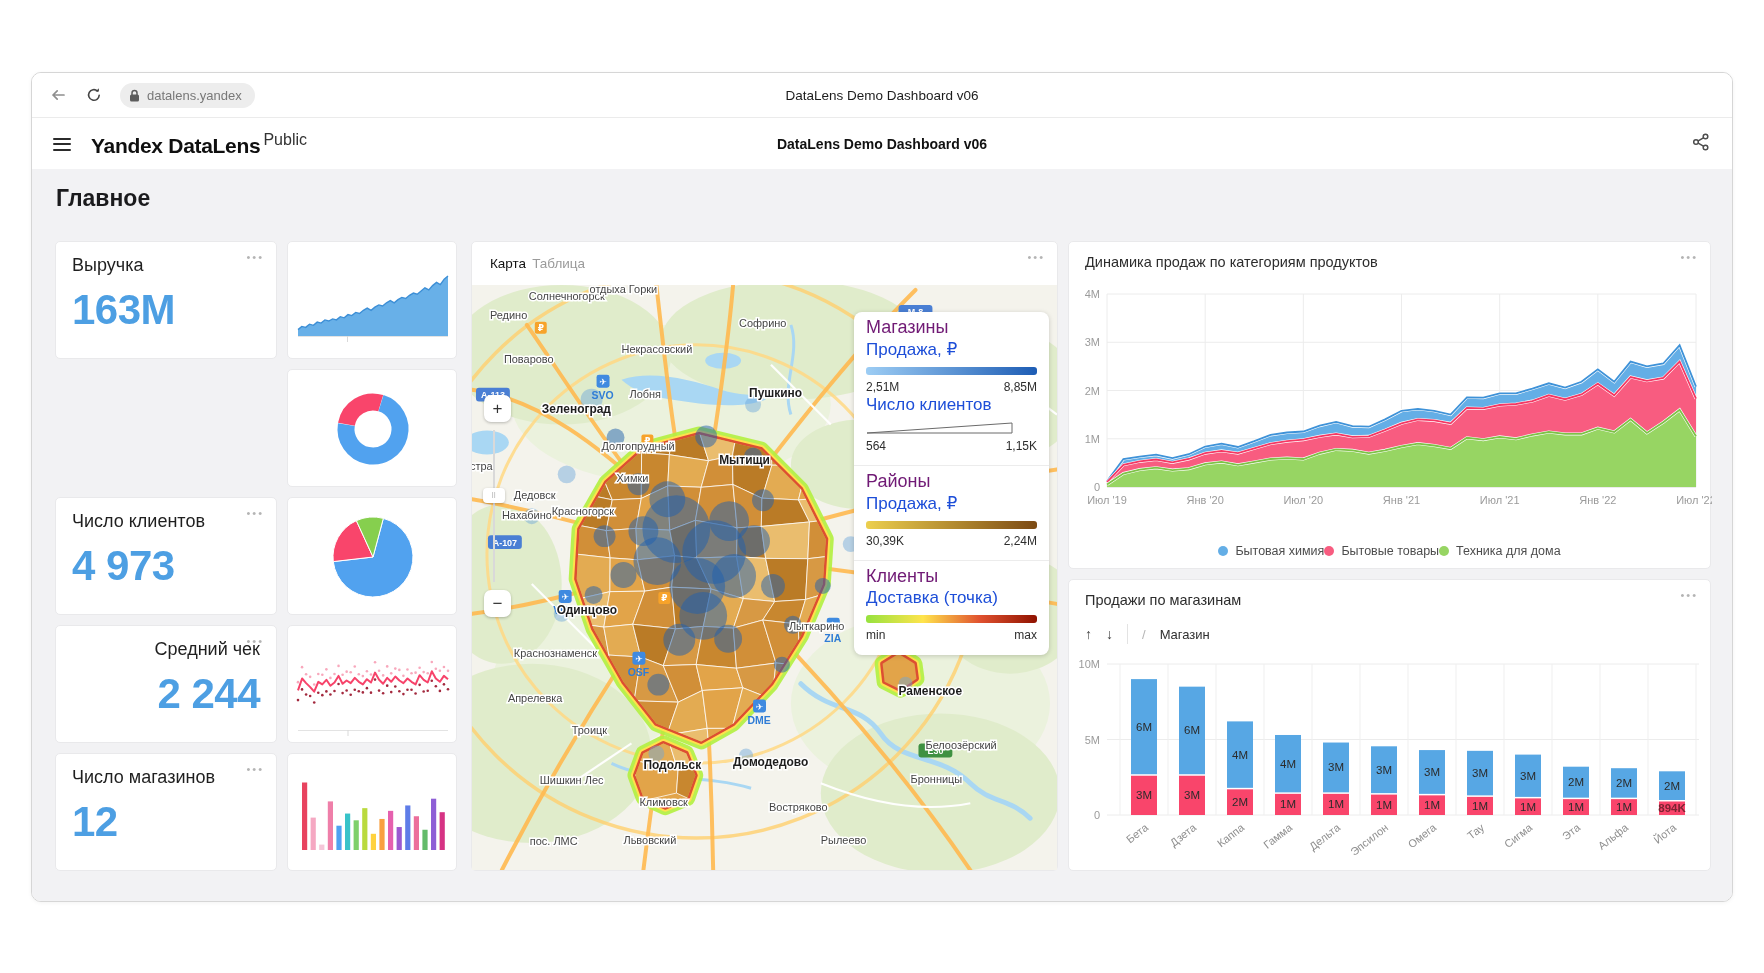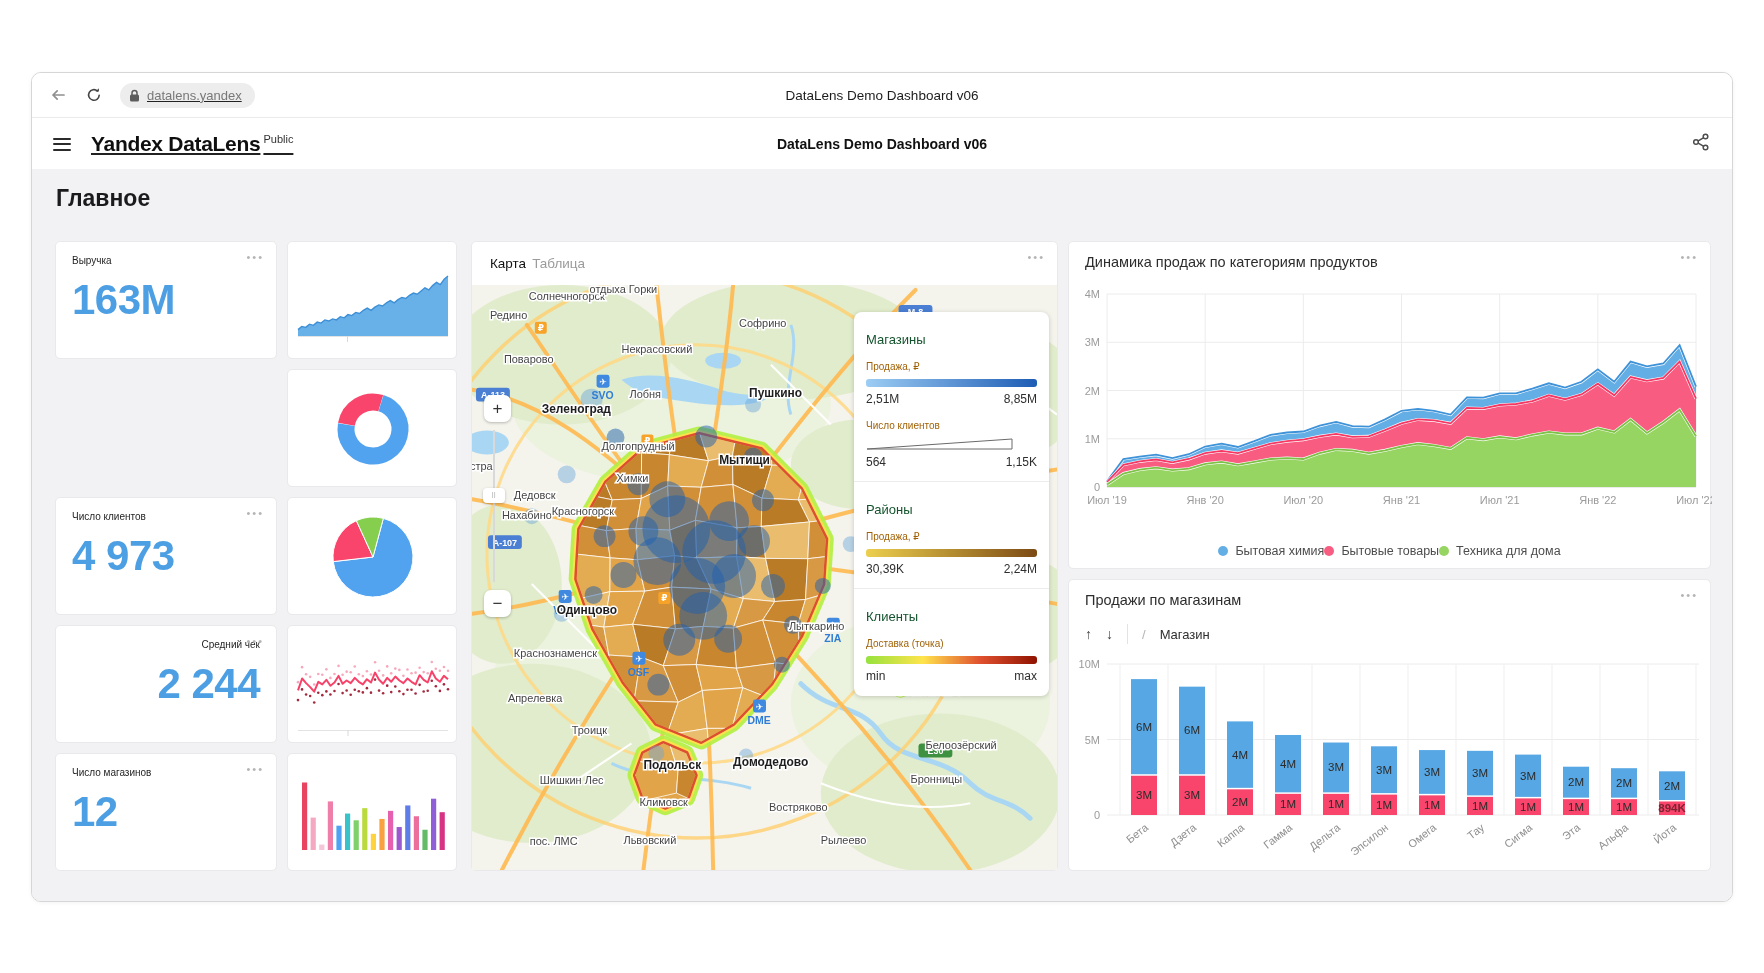--- a/index.html
+++ b/index.html
@@ -1,53 +1,53 @@
 <!DOCTYPE html>
 <html><head>
 <meta charset="utf-8">
 <style>
   html,body{margin:0;padding:0;background:#fff;}
   body{width:1764px;height:973px;position:relative;overflow:hidden;
        font-family:"Liberation Sans","DejaVu Sans",sans-serif;color:#222;}
   .window{position:absolute;left:31px;top:72px;width:1700px;height:828px;background:#fff;
-          border:1px solid #d6d6d6;border-radius:10px;overflow:hidden;box-shadow:0 1px 4px rgba(0,0,0,.05);text-decoration:underline;}
+          border:1px solid #d6d6d6;border-radius:10px;overflow:hidden;box-shadow:0 1px 4px rgba(0,0,0,.05);}
   
   .toolbar{height:44px;display:flex;align-items:center;gap:16px;padding:0 16px;background:#fff;
            border-bottom:1px solid #ebebeb;position:relative;}
   .tb-icon{width:20px;height:20px;display:flex;align-items:center;justify-content:center;cursor:pointer;}
   .url-pill{display:flex;align-items:center;gap:7px;background:#ededed;border-radius:13px;height:25px;
             padding:0 13px 0 9px;color:#787878;font-size:13px;}
   .tb-title{position:absolute;left:0;right:0;text-align:center;font-size:13.5px;color:#1c1c1c;pointer-events:none;}
   
   .appheader{height:52px;display:flex;align-items:center;padding:0 21px;position:relative;background:#fff;}
   .burger{width:18px;height:13px;display:flex;flex-direction:column;justify-content:space-between;cursor:pointer;margin-right:20px;}
   .burger div{height:2px;background:#2b2b2b;border-radius:1px;}
   .logo{font-size:21px;font-weight:700;color:#0f0f0f;letter-spacing:-.3px;}
-  .logo sup{font-size:11px;font-weight:400;color:#333;margin-left:3px;letter-spacing:0;}
+  .logo sup{font-size:16px;font-weight:400;color:#333;margin-left:3px;letter-spacing:0;}
   .hd-title{position:absolute;left:0;right:0;text-align:center;font-size:14px;font-weight:700;color:#111;pointer-events:none;}
   .share{margin-left:auto;cursor:pointer;}
   
   .content{position:absolute;top:96px;left:0;right:0;bottom:0;background:#f2f2f4;}
   .section-title{position:absolute;left:24px;top:16px;font-size:23px;font-weight:600;color:#1b1b1d;}
   .card{position:absolute;background:#fff;border:1px solid #e9e9eb;border-radius:5px;box-sizing:border-box;}
   .dots{position:absolute;top:10px;right:12px;color:#b4b4b4;font-size:11px;letter-spacing:2px;cursor:pointer;line-height:1;}
   .dots::before{content:"•••";}
   
   .kpi{padding:13px 16px;}
-  .kpi-label{font-size:10px;color:#1f1f1f;}
+  .kpi-label{font-size:18px;color:#1f1f1f;}
   .kpi-value{margin-top:10px;font-size:42px;font-weight:600;color:#4d9fe3;letter-spacing:-.5px;}
   
   .map-tabs{height:43px;display:flex;align-items:center;gap:6px;padding:0 18px;position:relative;}
   .tab{font-size:13.5px;color:#9b9b9b;cursor:pointer;}
   .tab.active{color:#121212;font-weight:500;}
   .mapwrap{position:absolute;left:0;top:43px;width:585px;height:585px;overflow:hidden;}
   .map-legend{position:absolute;right:8px;top:27px;width:171px;background:#fff;border-radius:8px;
               box-shadow:0 1px 5px rgba(0,0,0,.18);padding:0 12px;z-index:5;}
-  .leg-title{font-size:13px;color:#14532d;margin-top:20px;}
-  .leg-sub{font-size:10px;color:#a16207;margin-top:14px;}
+  .leg-title{font-size:18px;color:#701a75;margin-top:5px;}
+  .leg-sub{font-size:17px;color:#1d4ed8;margin-top:1px;}
   .leg-grad{height:8px;border-radius:3px;margin-top:7px;}
   .leg-minmax{display:flex;justify-content:space-between;font-size:12px;color:#2e2e2e;margin-top:5px;}
   .leg-div{height:1px;background:#ececec;margin:12px -12px 0;}
   .leg-pad-b{height:13px;}
   .zbtn{position:absolute;width:27px;height:27px;background:#fff;border-radius:7px;box-shadow:0 1px 3px rgba(0,0,0,.25);
         display:flex;align-items:center;justify-content:center;font-size:17px;color:#333;cursor:pointer;z-index:5;}
   .ztrack{position:absolute;left:21px;width:2px;background:#d9d9d9;z-index:4;}
   .zhandle{position:absolute;left:11px;width:22px;height:15px;background:#fff;border-radius:4px;
            box-shadow:0 1px 3px rgba(0,0,0,.25);z-index:5;cursor:grab;
            display:flex;align-items:center;justify-content:center;color:#9a9a9a;font-size:7px;letter-spacing:1px;}

